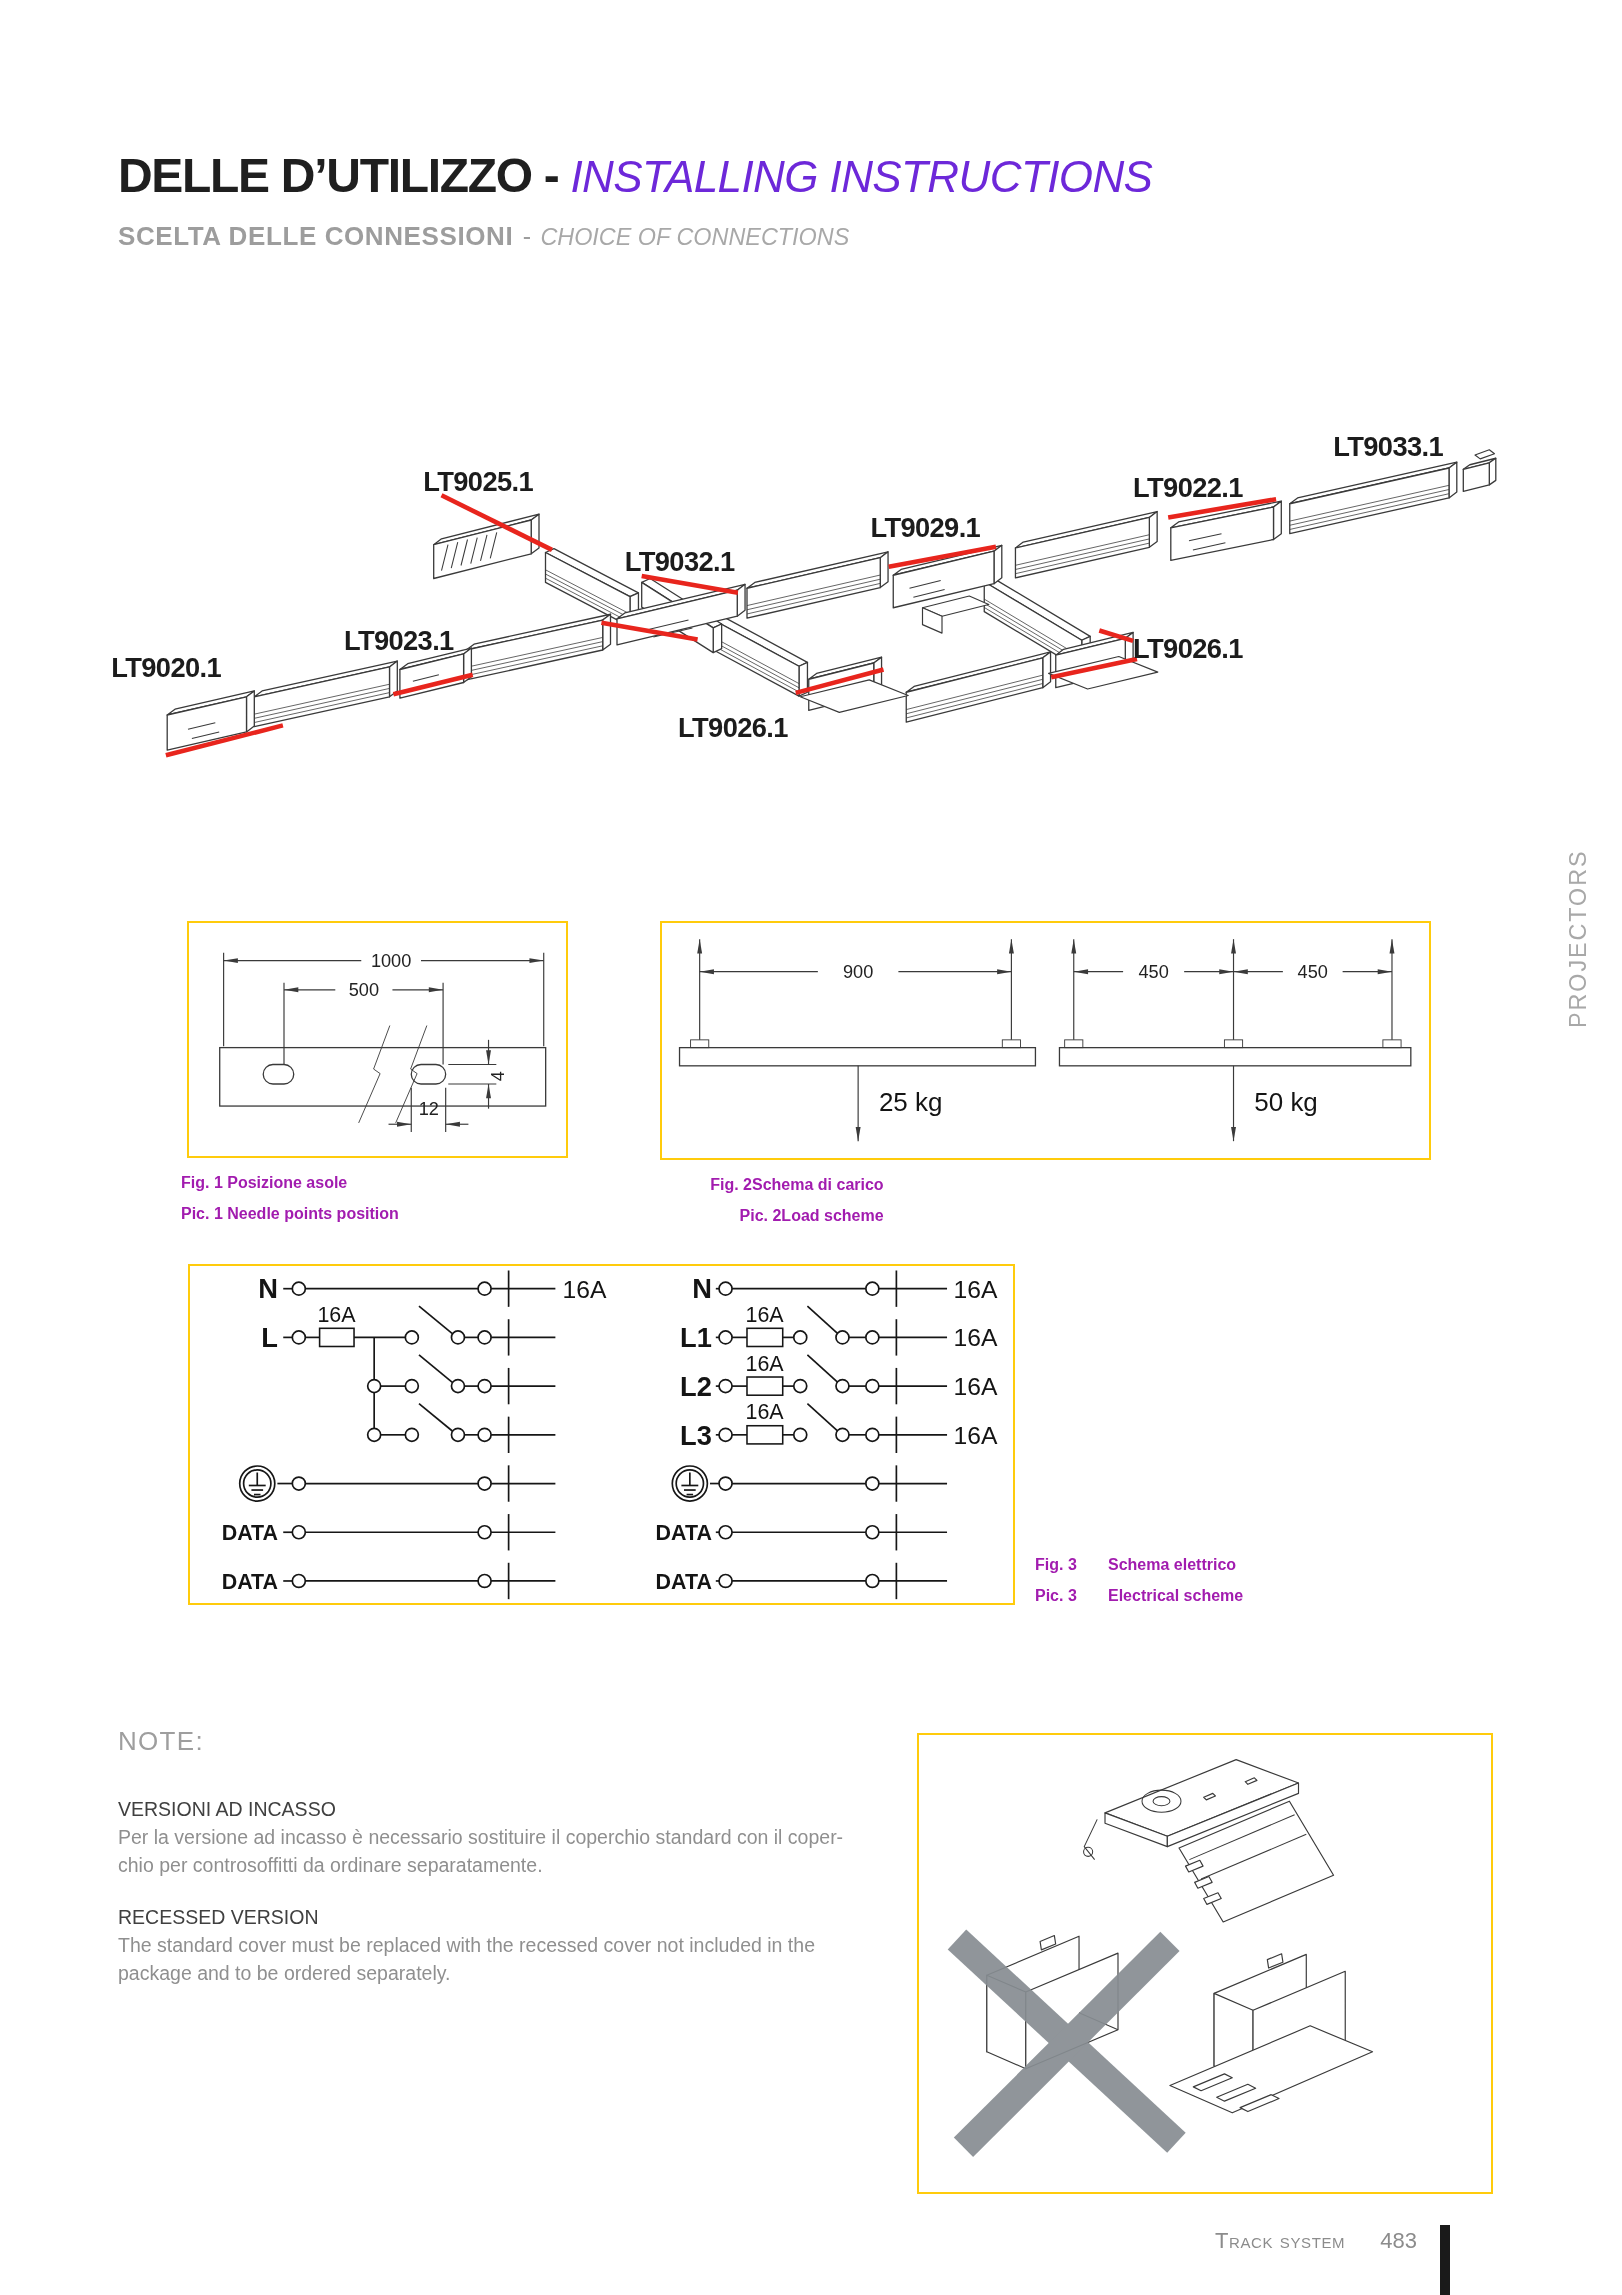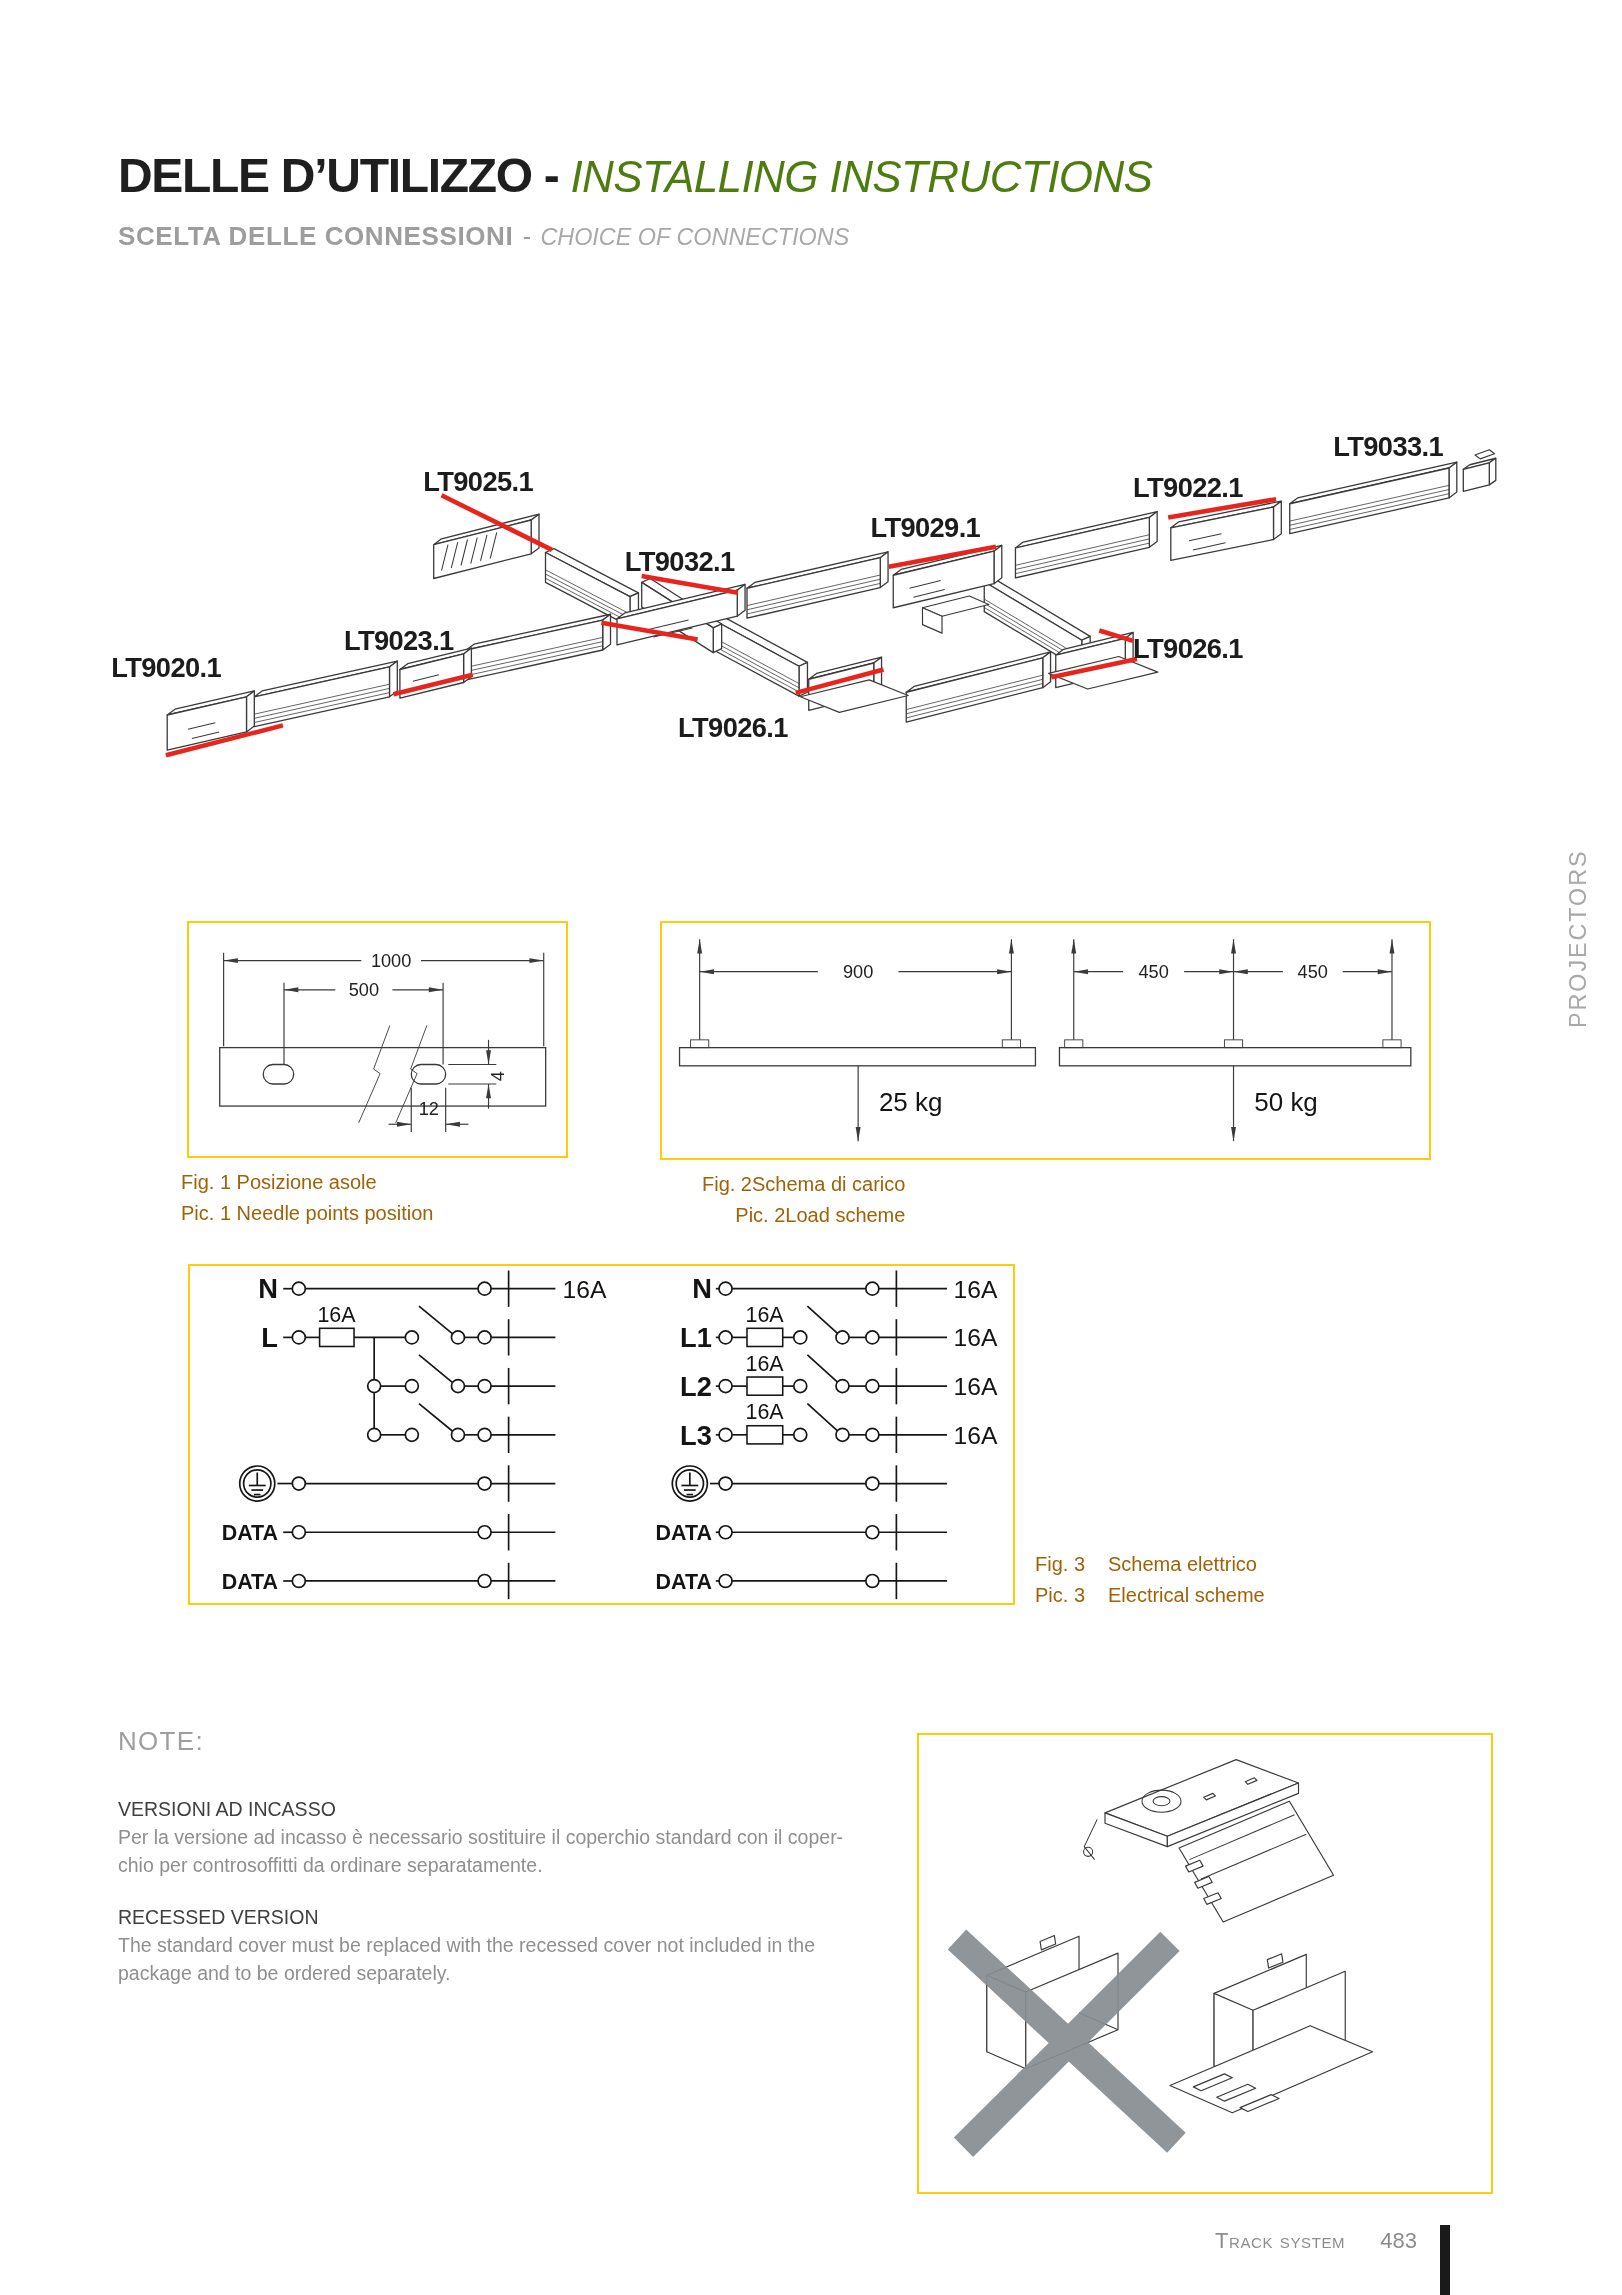--- a/index.html
+++ b/index.html
@@ -2,21 +2,21 @@
 <html style="font-size:10.4px"><head>
 <meta charset="utf-8">
 <style>
   html,body{margin:0;padding:0;background:#e8e8e8;}
   .page{position:relative;width:1623px;height:2295px;background:#ffffff;overflow:hidden;
         font-family:"Liberation Sans","DejaVu Sans",sans-serif;color:#1c1c1c;}
   
   .hdr{position:absolute;left:118px;top:148px;}
   .title-line{white-space:nowrap;}
   .title-it{font-size:48px;font-weight:700;letter-spacing:-1.3px;color:#1f1f1f;}
-  .title-en{font-size:44px;font-style:italic;font-weight:400;letter-spacing:-0.6px;color:#4d7c0f;margin-left:9px;}
+  .title-en{font-size:44px;font-style:italic;font-weight:400;letter-spacing:-0.6px;color:#6d28d9;margin-left:9px;}
   .sub-line{margin-top:18px;white-space:nowrap;}
   .sub-it{font-size:26px;font-weight:700;letter-spacing:0.6px;color:#9d9d9d;}
   .sub-sep{font-size:25px;color:#9d9d9d;margin:0 6.5px;}
   .sub-en{font-size:23.4px;font-style:italic;color:#a8a8a8;}
   
   svg.layer{position:absolute;overflow:visible;}
   
   .bar-group polygon{fill:#ffffff;stroke:#3a3a3a;stroke-width:2;stroke-linejoin:round;}
   .bar-group line.groove{stroke:#3a3a3a;stroke-width:1.2;}
   .det{stroke:#3a3a3a;stroke-width:1.6;fill:none;}
@@ -34,21 +34,21 @@
   text.kg{font-size:40px;font-weight:500;fill:#141414;}
   
   .wire{stroke:#161616;stroke-width:2.6;fill:none;}
   .node{fill:#ffffff;stroke:#161616;stroke-width:2.6;}
   .fuse{fill:#ffffff;stroke:#161616;stroke-width:2.4;}
   text.s-lbl{font-size:42px;font-weight:600;fill:#141414;}
   text.s-data{font-size:33px;font-weight:600;fill:#141414;}
   text.s-amp{font-size:38px;font-weight:500;fill:#141414;}
   text.s-fuse{font-size:33px;font-weight:500;fill:#141414;}
   
-  .cap{position:absolute;font-size:20px;font-weight:400;color:#a16207;line-height:31px;white-space:nowrap;}
+  .cap{position:absolute;font-size:16px;font-weight:700;color:#a21caf;line-height:31px;white-space:nowrap;}
   .cap .pre{display:inline-block;min-width:83px;}
   
   .note-h{position:absolute;left:118px;top:1726px;font-size:26px;font-weight:400;letter-spacing:1.3px;color:#9e9e9e;}
   .note-block{position:absolute;left:118px;font-size:19.5px;font-weight:400;color:#8f8f8f;line-height:28px;white-space:nowrap;}
   .note-block .nt{display:block;color:#404040;}
   .note-block span{display:block;}
   
   .side-label{position:absolute;left:1565px;top:1028px;transform:rotate(-90deg);transform-origin:left top;
               font-size:23.4px;letter-spacing:1.9px;color:#a8a8a8;white-space:nowrap;}
   .footer{position:absolute;left:1105px;top:2228px;width:312px;text-align:right;font-size:22px;color:#8c8c8c;white-space:nowrap;}

